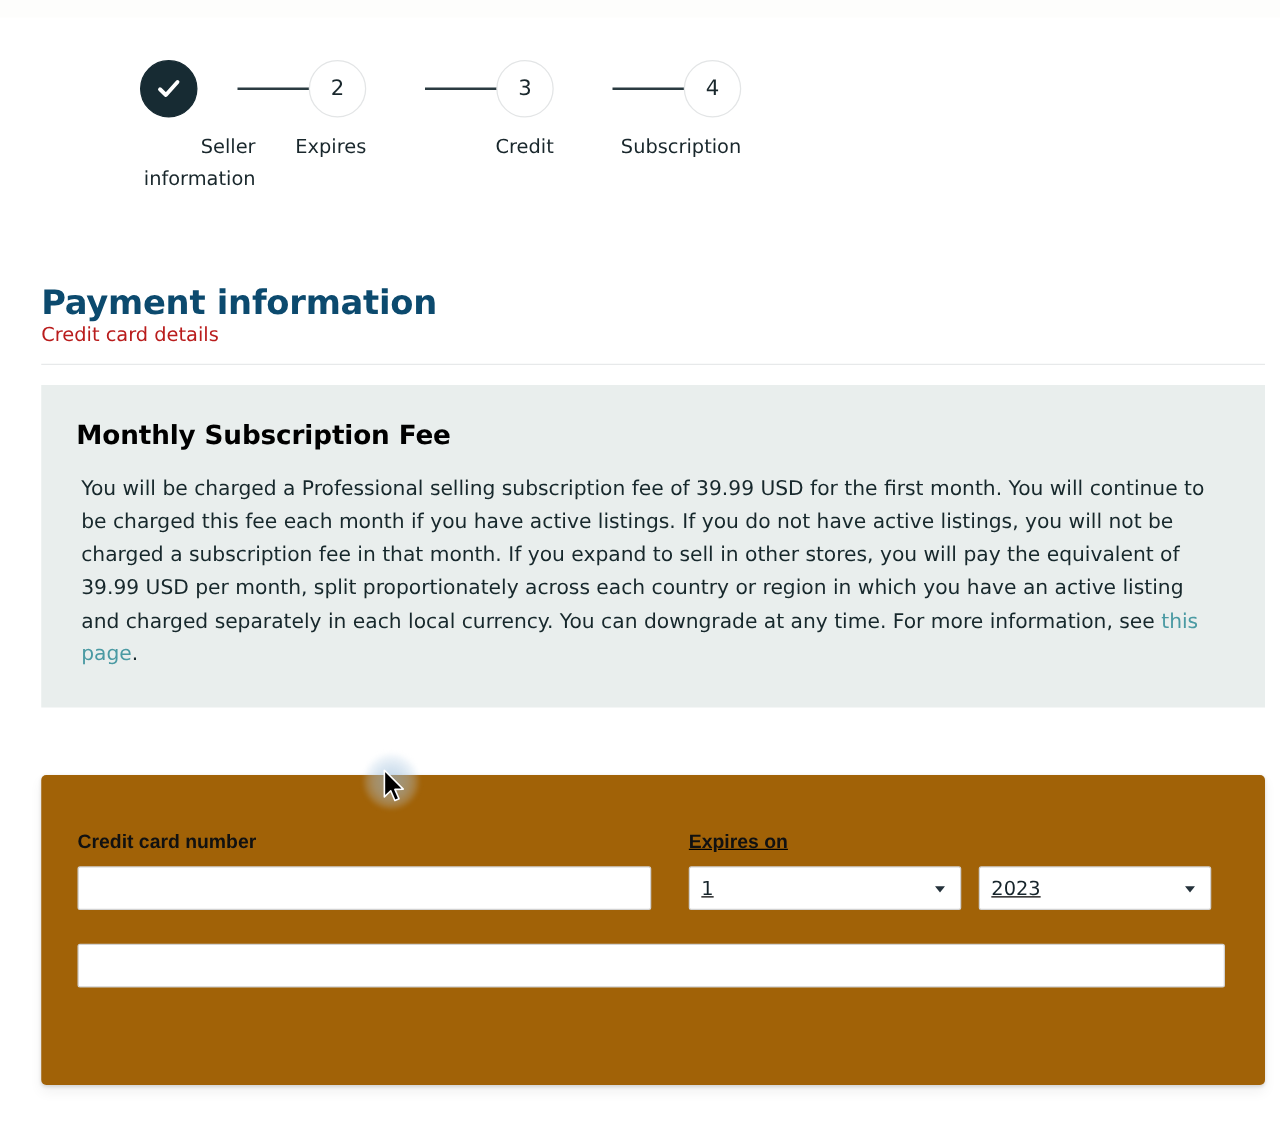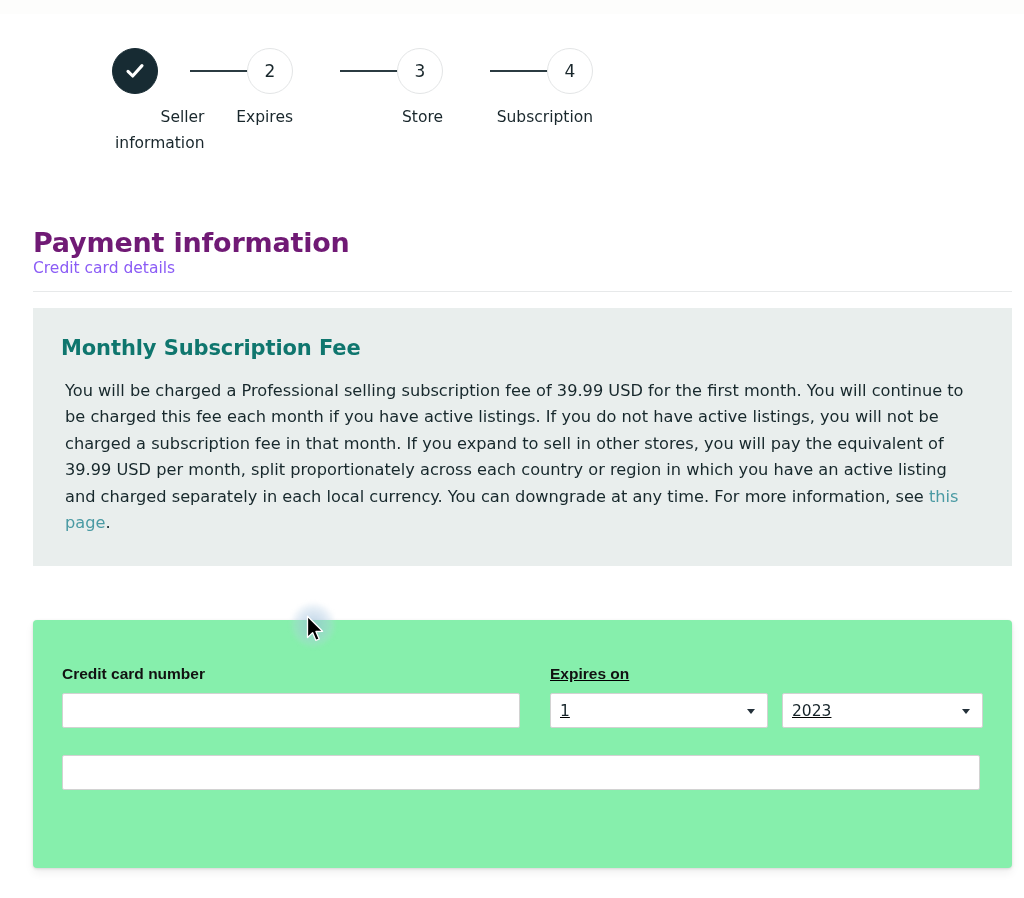--- a/index.html
+++ b/index.html
@@ -80,69 +80,69 @@
   .conn-1 { left: 78px;  width: 58px; }
   .conn-2 { left: 228px; width: 58px; }
   .conn-3 { left: 378px; width: 58px; }
 
   
   .page-title {
     position: absolute;
     left: 33px; top: 209px;
     font-size: 27px;
     font-weight: bold;
-    color: #701a75;
+    color: #0c4a6e;
     letter-spacing: -0.2px;
   }
   .page-subtitle {
     position: absolute;
     left: 33px; top: 259px;
     font-size: 15.5px;
-    color: #8b5cf6;
+    color: #b91c1c;
   }
   .divider {
     position: absolute;
     left: 33px; top: 291px;
     width: 979px; height: 1px;
     background: #e7e9ea;
   }
 
   
   .notice {
     position: absolute;
     left: 33px; top: 308px;
     width: 979px;
     padding: 28px 30px 26px 28px;
     background: #e9eeed;
   }
   .notice-title {
     font-size: 21px;
     font-weight: bold;
-    color: #0f766e;
+    color: #000000;
     margin: 0 0 18px 0;
     letter-spacing: -0.1px;
   }
   .notice-body {
     font-size: 16.2px;
     line-height: 1.63;
     color: #17282c;
     margin: 4px;
     max-width: 916px;
   }
   .notice-body a {
     color: #4a9aa3;
     text-decoration: none;
   }
 
   
   .card {
     position: absolute;
     left: 33px; top: 620px;
     width: 979px; height: 248px;
-    background: #86efac;
+    background: #a16207;
     border-radius: 4px;
     box-shadow: 0 1px 3px rgba(0,0,0,0.13), 0 5px 10px rgba(0,0,0,0.06);
   }
   .form-row {
     position: absolute;
     left: 29px; top: 45px;
     width: 921px;
     display: flex;
   }
   .field-label {
@@ -166,21 +166,21 @@
     outline: none;
   }
   .col-cc { width: 474px; }
   .col-exp { margin-left: 30px; width: 446px; text-decoration: underline; }
   .selects { display: flex; }
   .sel-wrap {
     position: relative;
     height: 35px;
   }
   .sel-month { width: 218px; }
-  .sel-year  { width: 201px; margin-left: 14px; }
+  .sel-year  { width: 186px; margin-left: 14px; }
   .sel-box {
     width: 100%; height: 35px;
     border: 1px solid #d2d2d2;
     border-radius: 2px;
     background: #ffffff;
     display: flex; align-items: center;
     padding: 0 9px;
     font-size: 15.5px;
     color: #16242a;
     font-family: "DejaVu Sans", sans-serif;
@@ -245,21 +245,21 @@
       <div class="step-circle">
         <span>2</span>
       </div>
       <div class="step-label">Expires</div>
     </div>
 
     <div class="step step-2">
       <div class="step-circle">
         <span>3</span>
       </div>
-      <div class="step-label">Store</div>
+      <div class="step-label">Credit</div>
     </div>
 
     <div class="step step-3">
       <div class="step-circle">
         <span>4</span>
       </div>
       <div class="step-label">Subscription</div>
     </div>
   </div>
 

